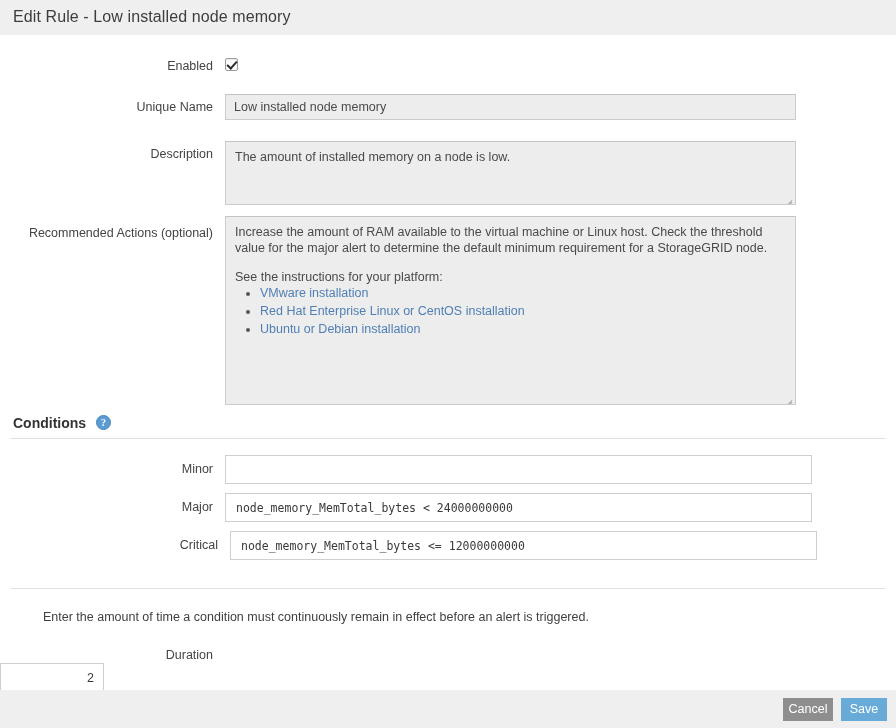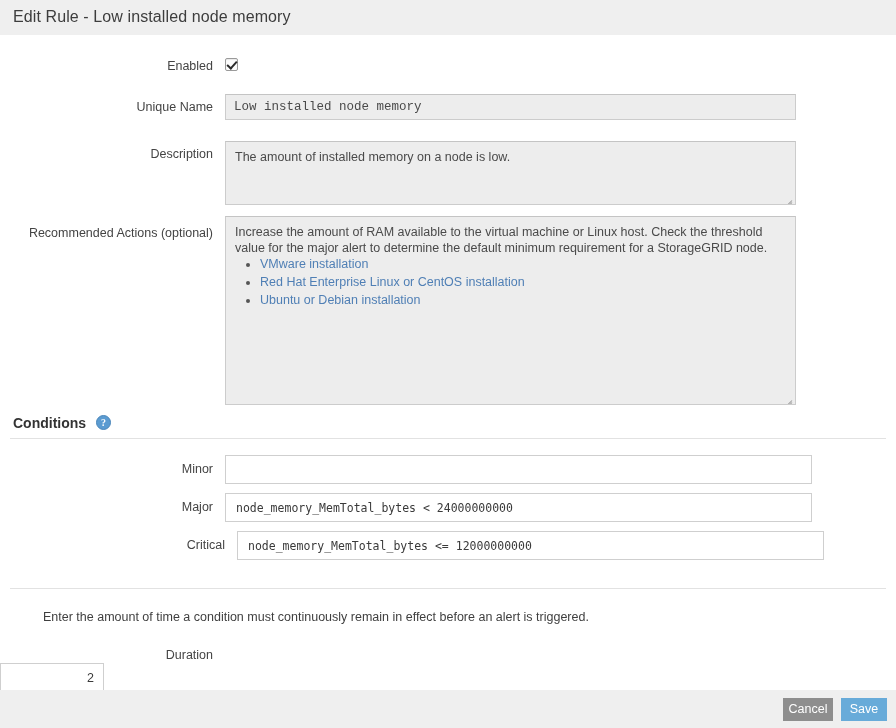--- a/index.html
+++ b/index.html
@@ -77,21 +77,21 @@
   
   .input-disabled {
     width: 571px;
     height: 26px;
     background: #ededed;
     border: 1px solid #cccccc;
     border-top-color: #c4c4c4;
     font-size: 12.5px;
     color: #4a4a4a;
     padding: 4px 8px;
-    font-family: Liberation Mono, monospace;
+    font-family: Liberation Sans, sans-serif;
     outline: none;
   }
 
   
   .ta {
     width: 571px;
     background: #ededed;
     border: 1px solid #cccccc;
     border-top-color: #c4c4c4;
     font-size: 12.5px;
@@ -267,20 +267,21 @@
         <i style="width:9px; top:9px;"></i>
         <i style="width:6px; top:11px;"></i>
       </span>
     </div>
   </div>
 
   <div class="row" style="left:0; top:216px;">
     <div class="field-label" style="padding-top:9px;">Recommended Actions (optional)</div>
     <div class="ta" style="height:189px; ">
       <p>Increase the amount of RAM available to the virtual machine or Linux host. Check the threshold value for the major alert to determine the default minimum requirement for a StorageGRID node.</p>
+      <p>See the instructions for your platform:</p>
       <ul>
         <li><a class="lnk">VMware installation</a></li>
         <li><a class="lnk">Red Hat Enterprise Linux or CentOS installation</a></li>
         <li><a class="lnk">Ubuntu or Debian installation</a></li>
       </ul>
       <span class="grip">
         <i style="width:9px; top:9px;"></i>
         <i style="width:6px; top:11px;"></i>
       </span>
     </div>
@@ -294,21 +295,21 @@
   <div class="row" style="left:0; top:455px;">
     <div class="field-label" style="padding-top:6px;">Minor</div>
     <input class="cond-input" type="text" value="" style="">
   </div>
 
   <div class="row" style="left:0; top:493px;">
     <div class="field-label" style="padding-top:6px;">Major</div>
     <input class="cond-input" type="text" value="node_memory_MemTotal_bytes &lt; 24000000000" style="">
   </div>
 
-  <div class="row" style="left:12px; top:531px;border-radius:8px;">
+  <div class="row" style="left:5px; top:531px;border-radius:8px;">
     <div class="field-label" style="padding-top:6px;">Critical</div>
     <input class="cond-input" type="text" value="node_memory_MemTotal_bytes &lt;= 12000000000" style="">
   </div>
 
   <div class="divider" style="left:10px; top:588px; width:876px;"></div>
 
   <div class="duration-note" style="left:43px; top:610px;">Enter the amount of time a condition must continuously remain in effect before an alert is triggered.</div>
 
   <div class="row" style="left:0; top:641px;flex-direction:column;">
     <div class="field-label" style="padding-top:6px;">Duration</div>

